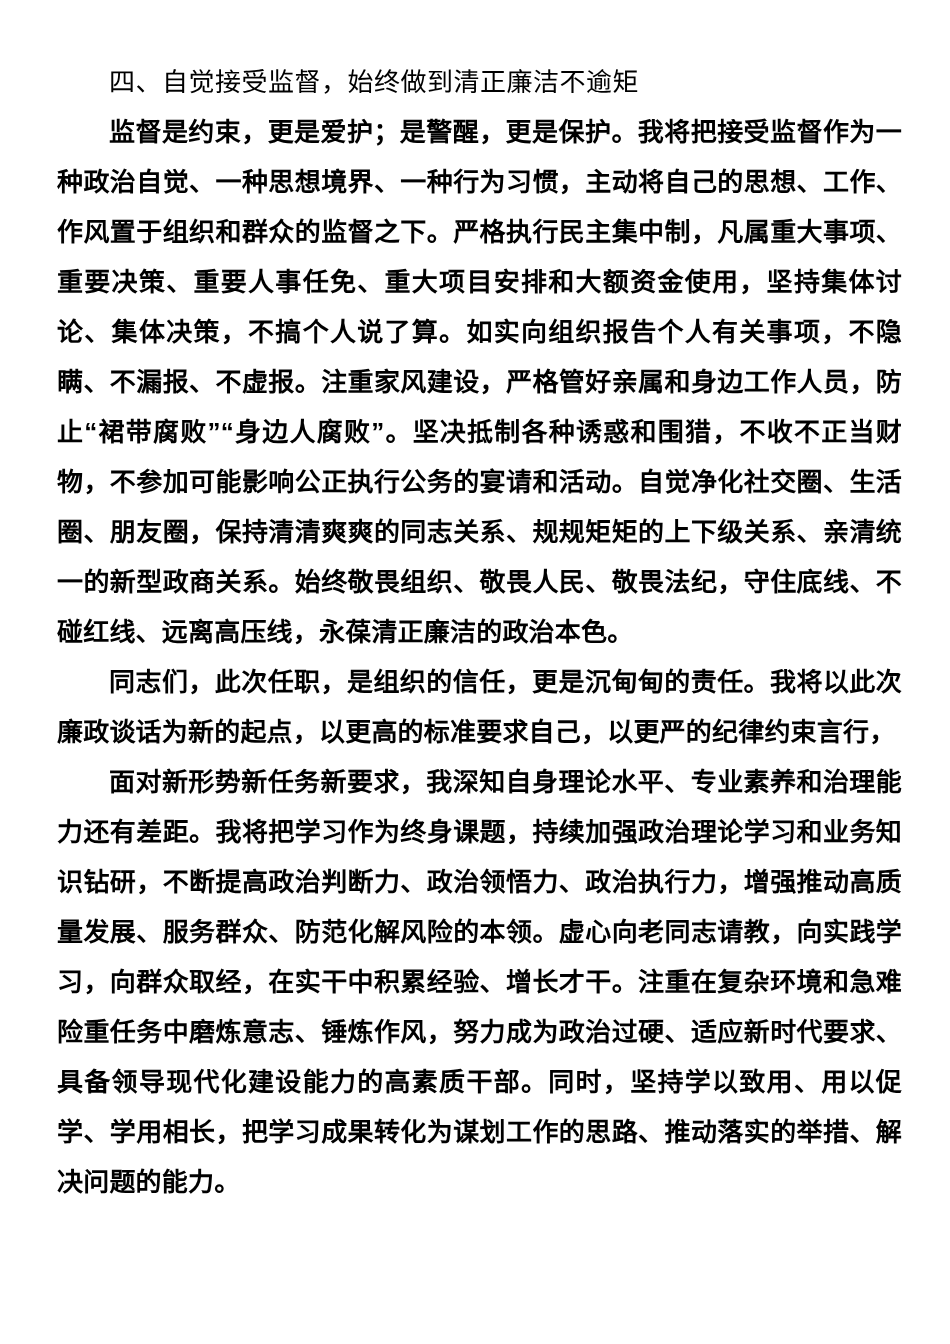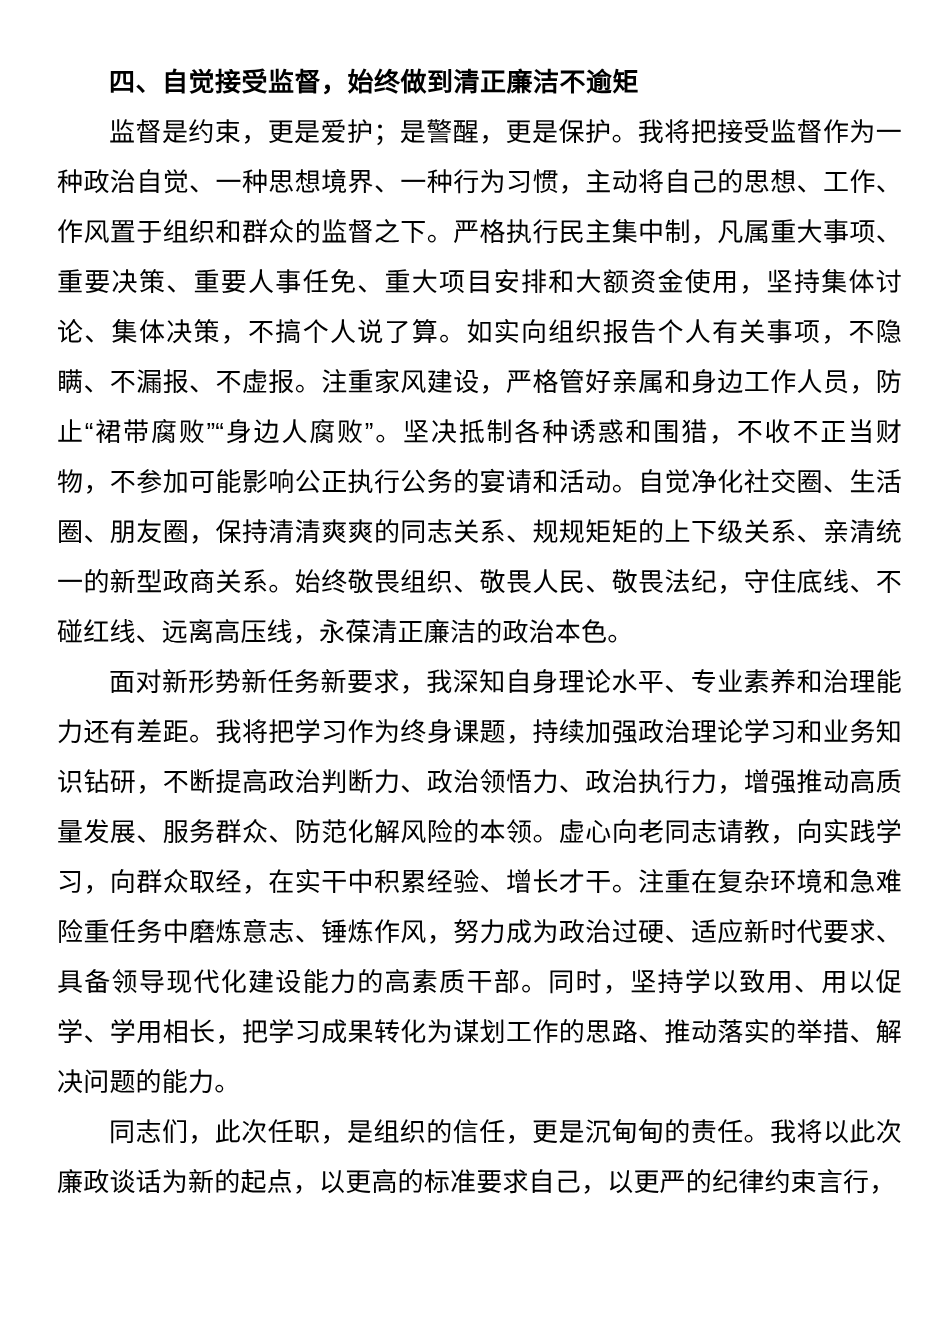--- a/index.html
+++ b/index.html
@@ -14,34 +14,34 @@
     background: #ffffff;
     box-sizing: border-box;
     padding: 57px 48px 0 57px;
     overflow: hidden;
     font-family: "Liberation Sans", "DejaVu Sans", sans-serif;
     color: #000000;
     font-size: 26px;
     line-height: 50px;
   }
   .section-heading {
-    font-weight: 700;
+    font-weight: 400;
     text-indent: 2em;
     letter-spacing: 0.5px;
     white-space: nowrap;
   }
   .paragraph {
-    font-weight: 400;
+    font-weight: 700;
     text-indent: 2em;
     text-align: justify;
     text-justify: inter-character;
     letter-spacing: 0.2px;
   }
 </style>
 </head>
 <body>
 
 <div class="page">
   <div class="section-heading">四、自觉接受监督，始终做到清正廉洁不逾矩</div>
   <div class="paragraph">监督是约束，更是爱护；是警醒，更是保护。我将把接受监督作为一种政治自觉、一种思想境界、一种行为习惯，主动将自己的思想、工作、作风置于组织和群众的监督之下。严格执行民主集中制，凡属重大事项、重要决策、重要人事任免、重大项目安排和大额资金使用，坚持集体讨论、集体决策，不搞个人说了算。如实向组织报告个人有关事项，不隐瞒、不漏报、不虚报。注重家风建设，严格管好亲属和身边工作人员，防止“裙带腐败”“身边人腐败”。坚决抵制各种诱惑和围猎，不收不正当财物，不参加可能影响公正执行公务的宴请和活动。自觉净化社交圈、生活圈、朋友圈，保持清清爽爽的同志关系、规规矩矩的上下级关系、亲清统一的新型政商关系。始终敬畏组织、敬畏人民、敬畏法纪，守住底线、不碰红线、远离高压线，永葆清正廉洁的政治本色。</div>
+  <div class="paragraph">同志们，此次任职，是组织的信任，更是沉甸甸的责任。我将以此次廉政谈话为新的起点，以更高的标准要求自己，以更严的纪律约束言行，</div>
   <div class="paragraph">面对新形势新任务新要求，我深知自身理论水平、专业素养和治理能力还有差距。我将把学习作为终身课题，持续加强政治理论学习和业务知识钻研，不断提高政治判断力、政治领悟力、政治执行力，增强推动高质量发展、服务群众、防范化解风险的本领。虚心向老同志请教，向实践学习，向群众取经，在实干中积累经验、增长才干。注重在复杂环境和急难险重任务中磨炼意志、锤炼作风，努力成为政治过硬、适应新时代要求、具备领导现代化建设能力的高素质干部。同时，坚持学以致用、用以促学、学用相长，把学习成果转化为谋划工作的思路、推动落实的举措、解决问题的能力。</div>
-  <div class="paragraph">同志们，此次任职，是组织的信任，更是沉甸甸的责任。我将以此次廉政谈话为新的起点，以更高的标准要求自己，以更严的纪律约束言行，</div>
 </div>
 
 </body></html>

